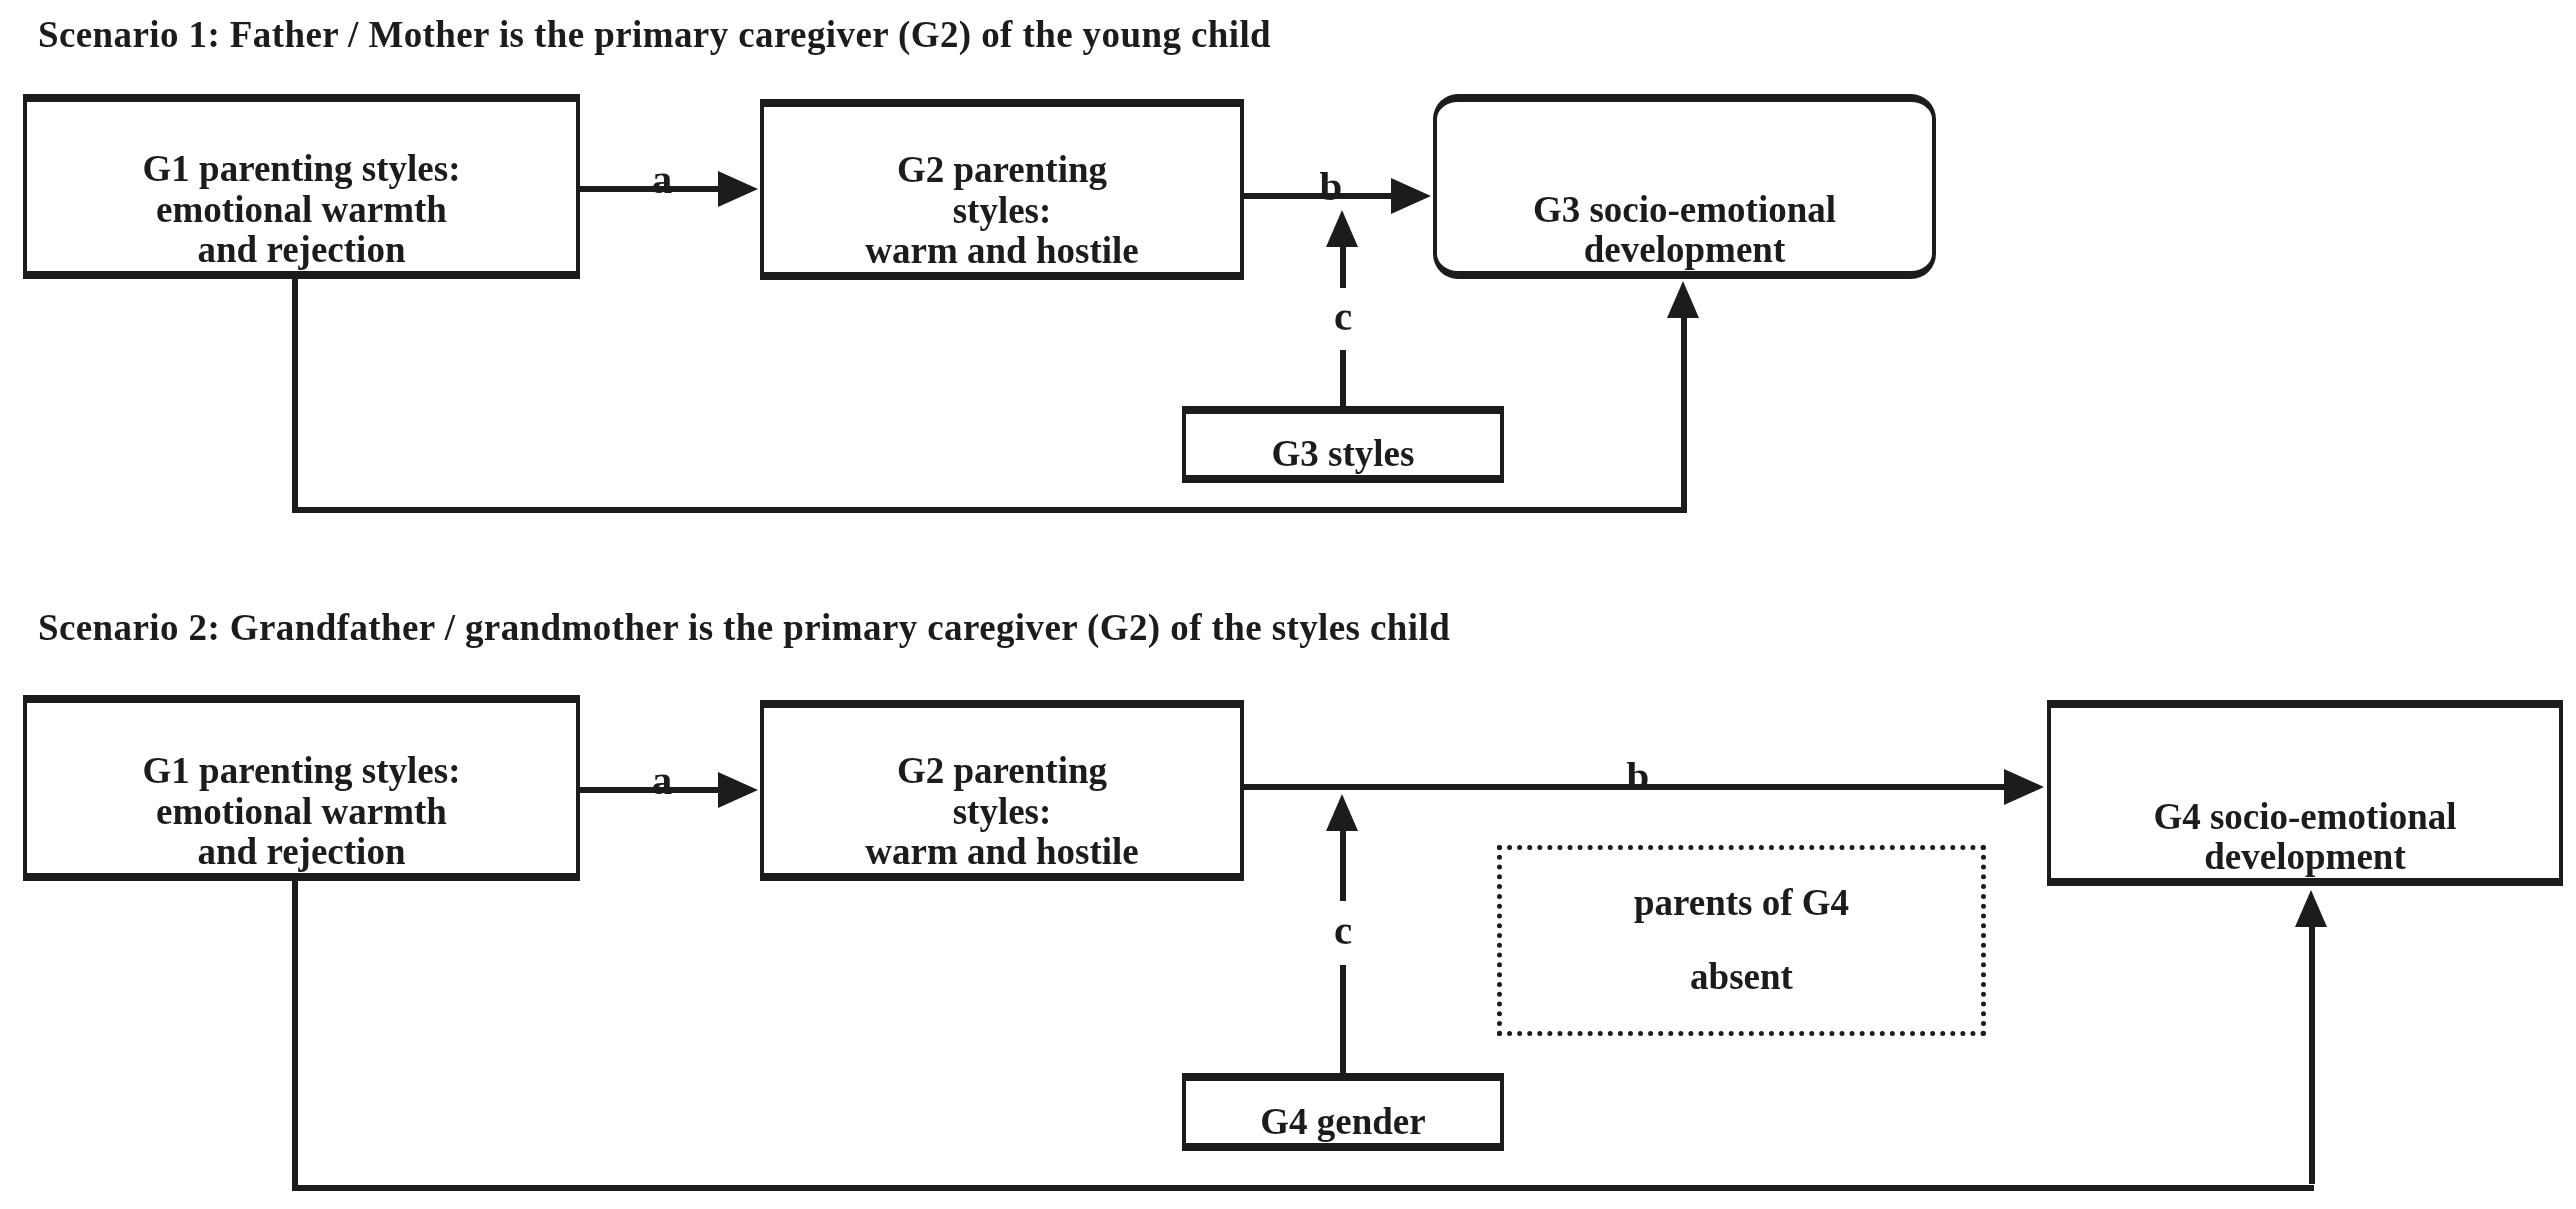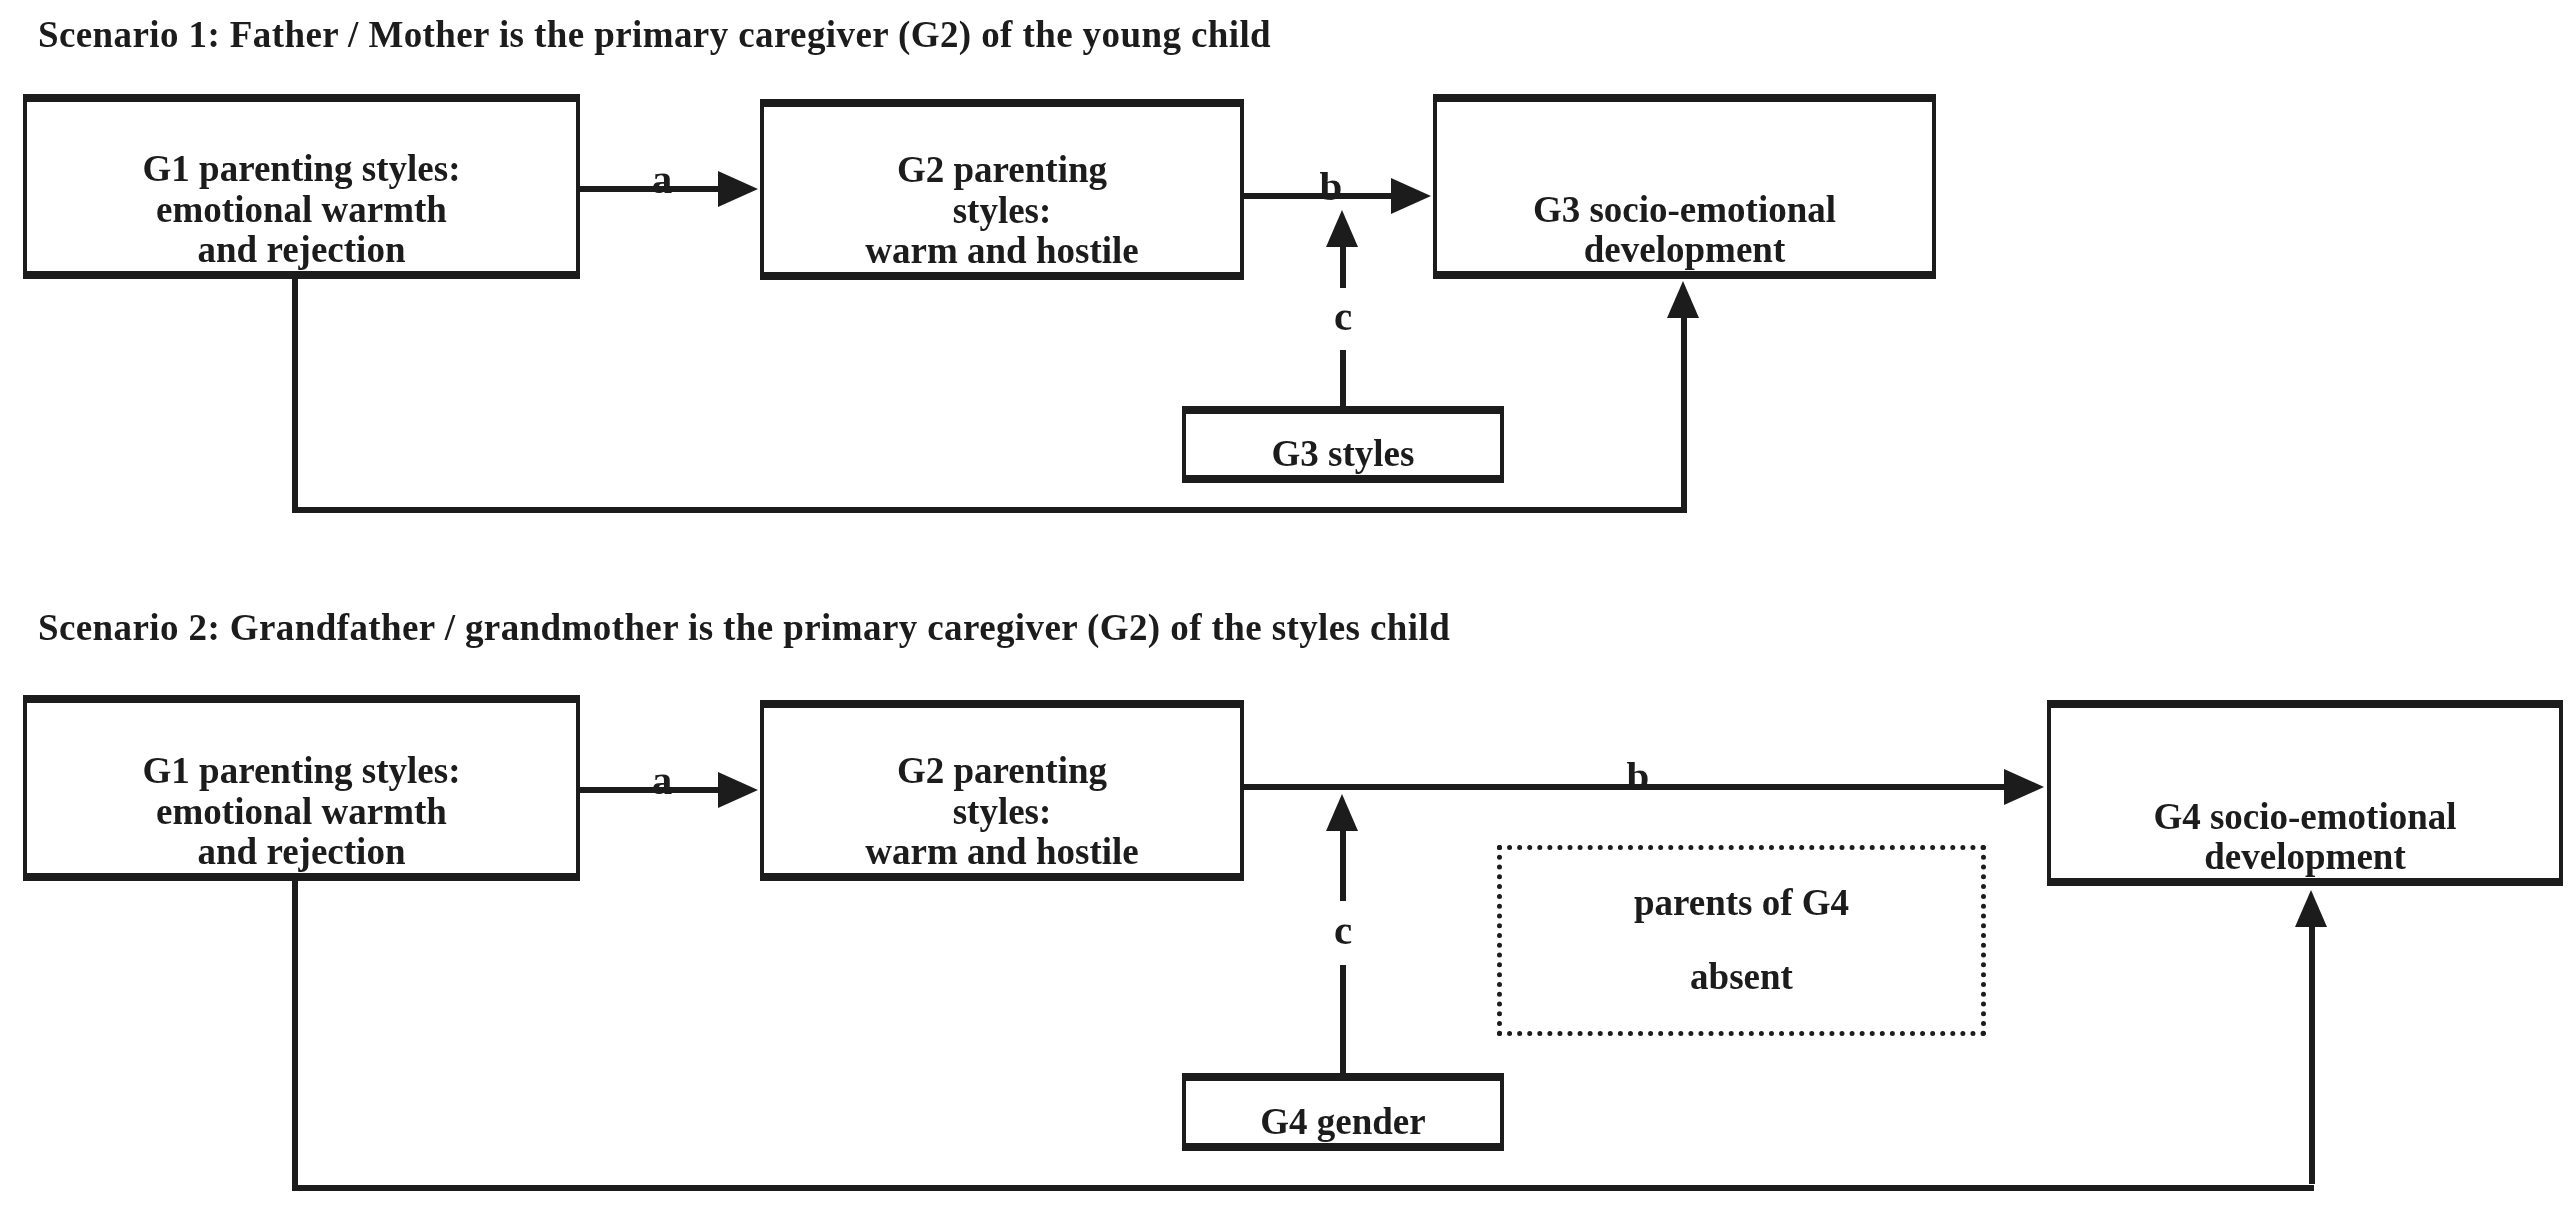--- a/index.html
+++ b/index.html
@@ -96,21 +96,21 @@
   <div class="node" style="left:760px;top:99px;width:484px;height:181px;">
     <div class="line">G2 parenting</div>
     <div class="line">styles:</div>
     <div class="line">warm and hostile</div>
   </div>
 
   <div class="shaft-h" style="left:1244px;top:193px;width:151px;"></div>
   <div class="head-right" style="left:1391px;top:178px;"></div>
   <div class="path-label" style="left:1331px;top:166px;">b</div>
 
-  <div class="node" style="left:1433px;top:94px;width:503px;height:185px;">
+  <div class="node" style="left:1433px;top:94px;width:503px;height:185px;border-radius:25px;">
     <div class="line">G3 socio-emotional</div>
     <div class="line">development</div>
   </div>
 
   <div class="head-up" style="left:1326px;top:210px;"></div>
   <div class="shaft-v" style="left:1340px;top:245px;height:43px;"></div>
   <div class="path-label" style="left:1343px;top:296px;">c</div>
   <div class="shaft-v" style="left:1340px;top:350px;height:57px;"></div>
 
   <div class="node" style="left:1182px;top:406px;width:322px;height:77px;">

